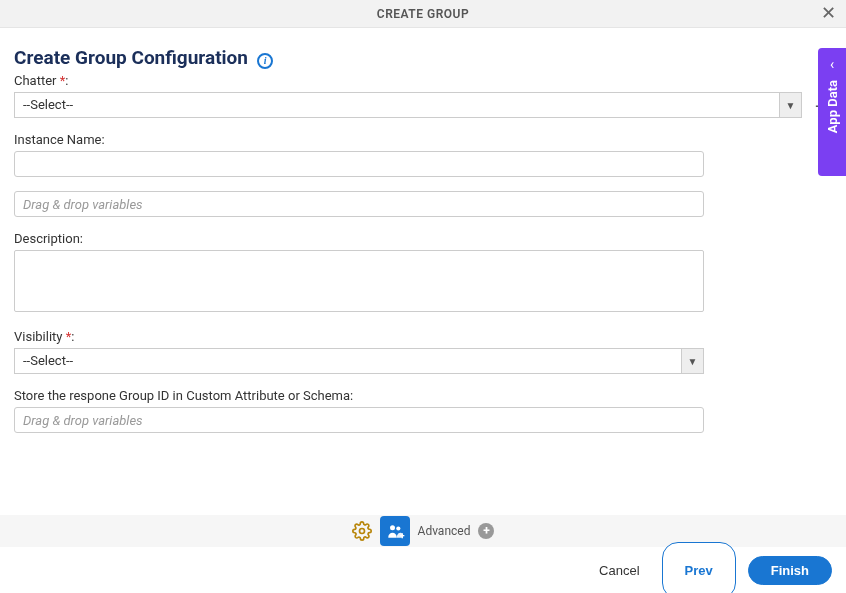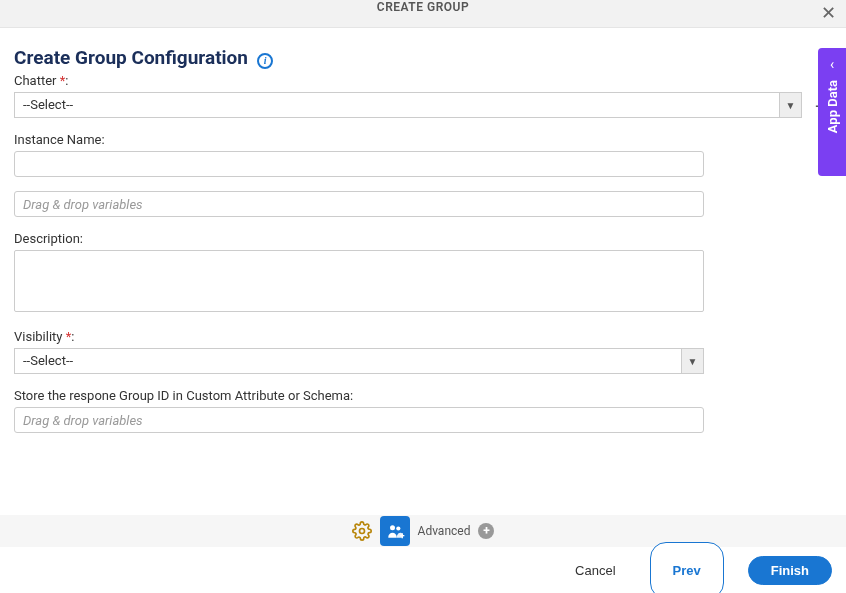--- a/index.html
+++ b/index.html
@@ -10,20 +10,21 @@
   width: 846px;
   height: 593px;
   position: relative;
   background: #fff;
   overflow: hidden;
 }
 .header {
   background: #f2f2f2;
   height: 28px;
   display: flex;
+  align-items: center;
   justify-content: center;
   position: relative;
   border-bottom: 1px solid #e5e5e5;
 }
 .header-title {
   font-size: 12px;
   font-weight: 600;
   color: #555;
   letter-spacing: 0.5px;
 }
@@ -171,21 +172,21 @@
 .footer {
   position: absolute;
   bottom: 0;
   left: 0;
   right: 0;
   height: 46px;
   display: flex;
   align-items: center;
   justify-content: flex-end;
   padding: 0 14px;
-  gap: 24px;
+  gap: 12px;
 }
 .btn-link {
   background: none;
   border: none;
   color: #333;
   font-size: 13px;
   cursor: pointer;
   padding: 6px 10px;
 }
 .btn-outline {

